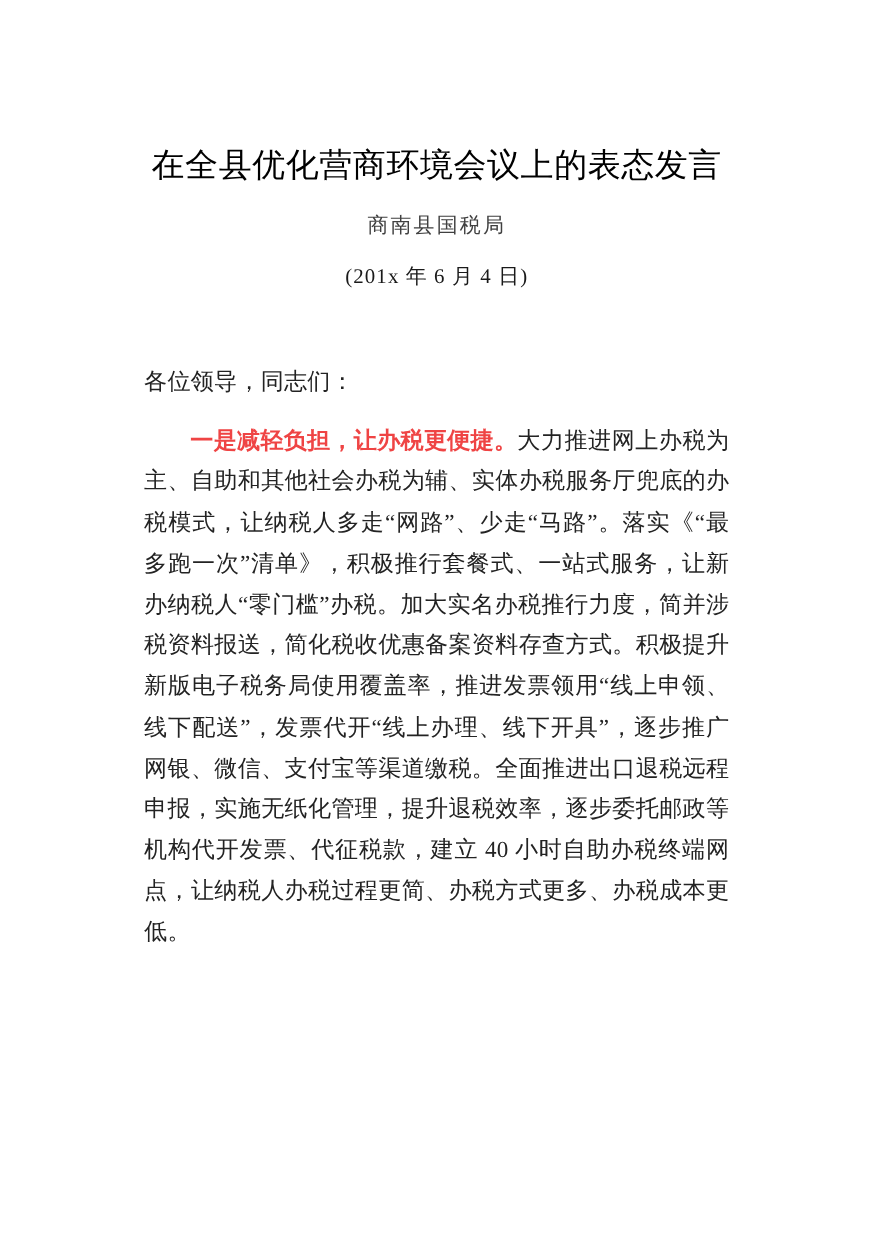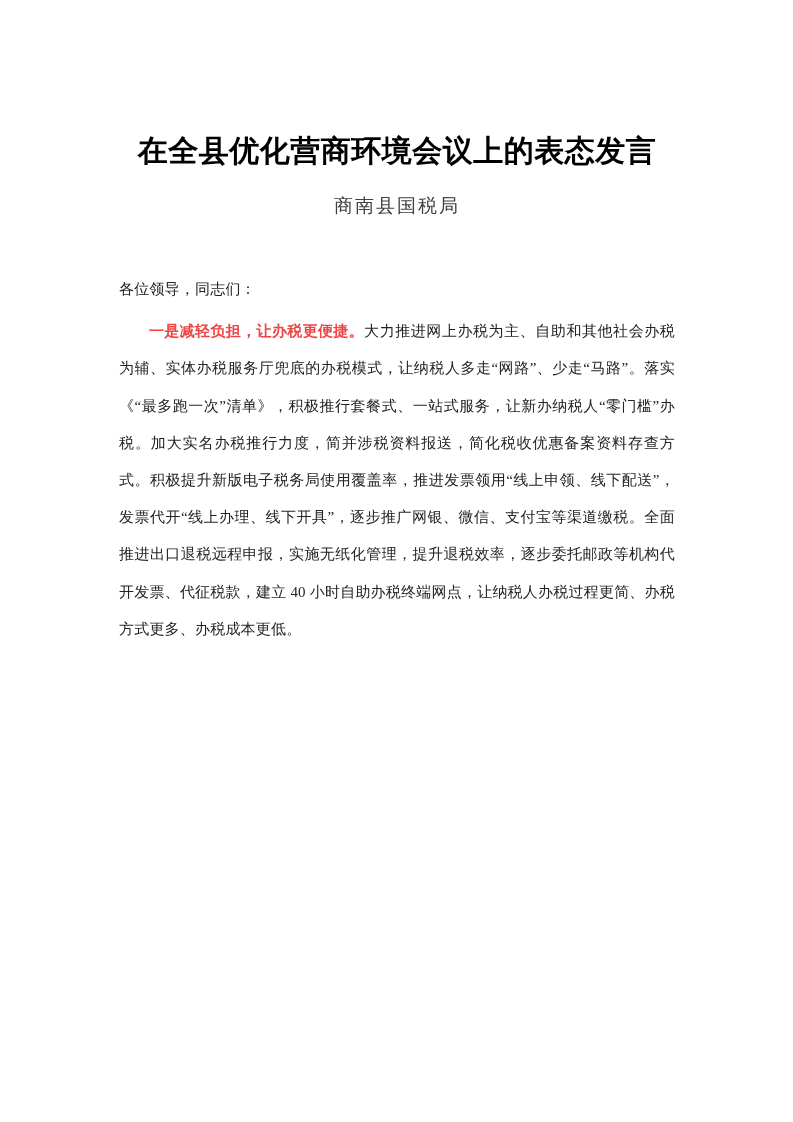--- a/index.html
+++ b/index.html
@@ -23,21 +23,21 @@
     position: absolute;
     left: 115px;
     top: 0;
     width: 564px;
   }
 
   
   .doc-title {
     text-align: center;
     font-family: "Liberation Sans", "DejaVu Sans", sans-serif;
-    font-weight: 700;
+    font-weight: 400;
     font-size: 30px;
     line-height: 40px;
     letter-spacing: 0.5px;
     color: #000000;
     margin: 0;
     padding-top: 131px;
     white-space: nowrap;
   }
 
   .doc-subtitle {
@@ -62,24 +62,24 @@
     padding-top: 8px;
   }
 
   
   .body-region {
     padding-top: 42px;
   }
 
   p.para {
     font-family: "Liberation Serif", "DejaVu Serif", serif;
-    font-size: 15px;
+    font-size: 21px;
     line-height: 37.2px;
     color: #232323;
-    margin: 4px;
+    margin: 16px;
     text-align: justify;
     text-justify: inter-character;
     text-align-last: left;
     letter-spacing: 0.2px;
     word-break: break-all;
   }
 
   p.indent {
     text-indent: 2em;
   }
@@ -95,20 +95,21 @@
 <body>
 
 <div class="page">
 
   <div class="doc-body">
 
     <h1 class="doc-title">在全县优化营商环境会议上的表态发言</h1>
 
     <div class="doc-subtitle">商南县国税局</div>
 
+    <div class="doc-date">(201x 年 6 月 4 日)</div>
 
     <div class="body-region">
 
       <p class="para">各位领导，同志们：</p>
 
 
       <p class="para indent">
         <span class="lead">一是减轻负担，让办税更便捷。</span><span>大力推进网上办税为主、自助和其他社会办税为辅、实体办税服务厅兜底的办税模式，让纳税人多走“网路”、少走“马路”。落实《“最多跑一次”清单》，积极推行套餐式、一站式服务，让新办纳税人“零门槛”办税。加大实名办税推行力度，简并涉税资料报送，简化税收优惠备案资料存查方式。积极提升新版电子税务局使用覆盖率，推进发票领用“线上申领、线下配送”，发票代开“线上办理、线下开具”，逐步推广网银、微信、支付宝等渠道缴税。全面推进出口退税远程申报，实施无纸化管理，提升退税效率，逐步委托邮政等机构代开发票、代征税款，建立 40 小时自助办税终端网点，让纳税人办税过程更简、办税方式更多、办税成本更低。</span>
       </p>
 

